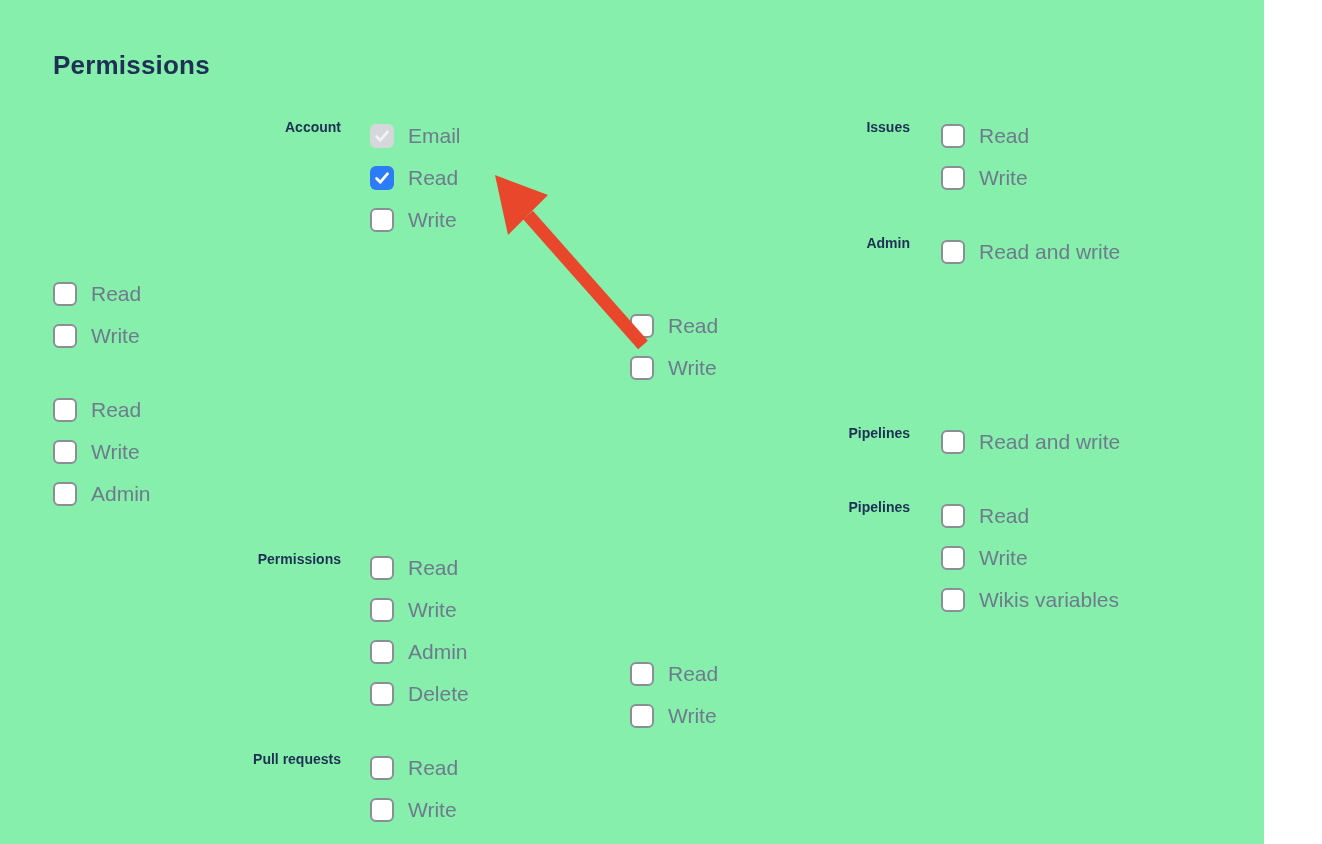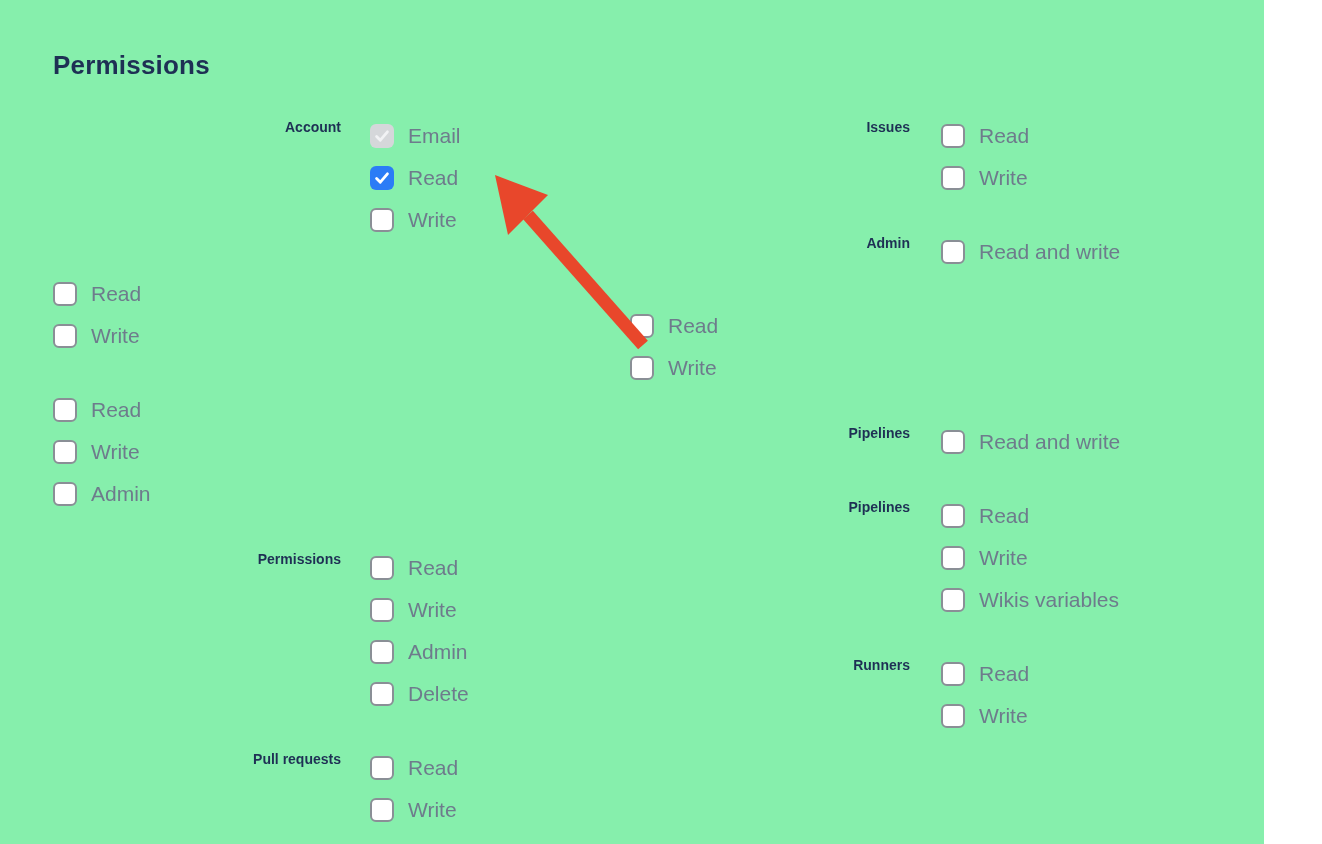--- a/index.html
+++ b/index.html
@@ -258,21 +258,20 @@
             <span class="cb-label">Write</span>
           </label>
           <label class="perm-row">
             <span class="cb unchecked" role="checkbox" aria-checked="false"></span>
             <span class="cb-label">Wikis variables</span>
           </label>
         </div>
   </div>
 
   <div class="perm-group">
-    <div class="group-label">Runners</div>
     <div class="group-rows">
           <label class="perm-row">
             <span class="cb unchecked" role="checkbox" aria-checked="false"></span>
             <span class="cb-label">Read</span>
           </label>
           <label class="perm-row">
             <span class="cb unchecked" role="checkbox" aria-checked="false"></span>
             <span class="cb-label">Write</span>
           </label>
         </div>

